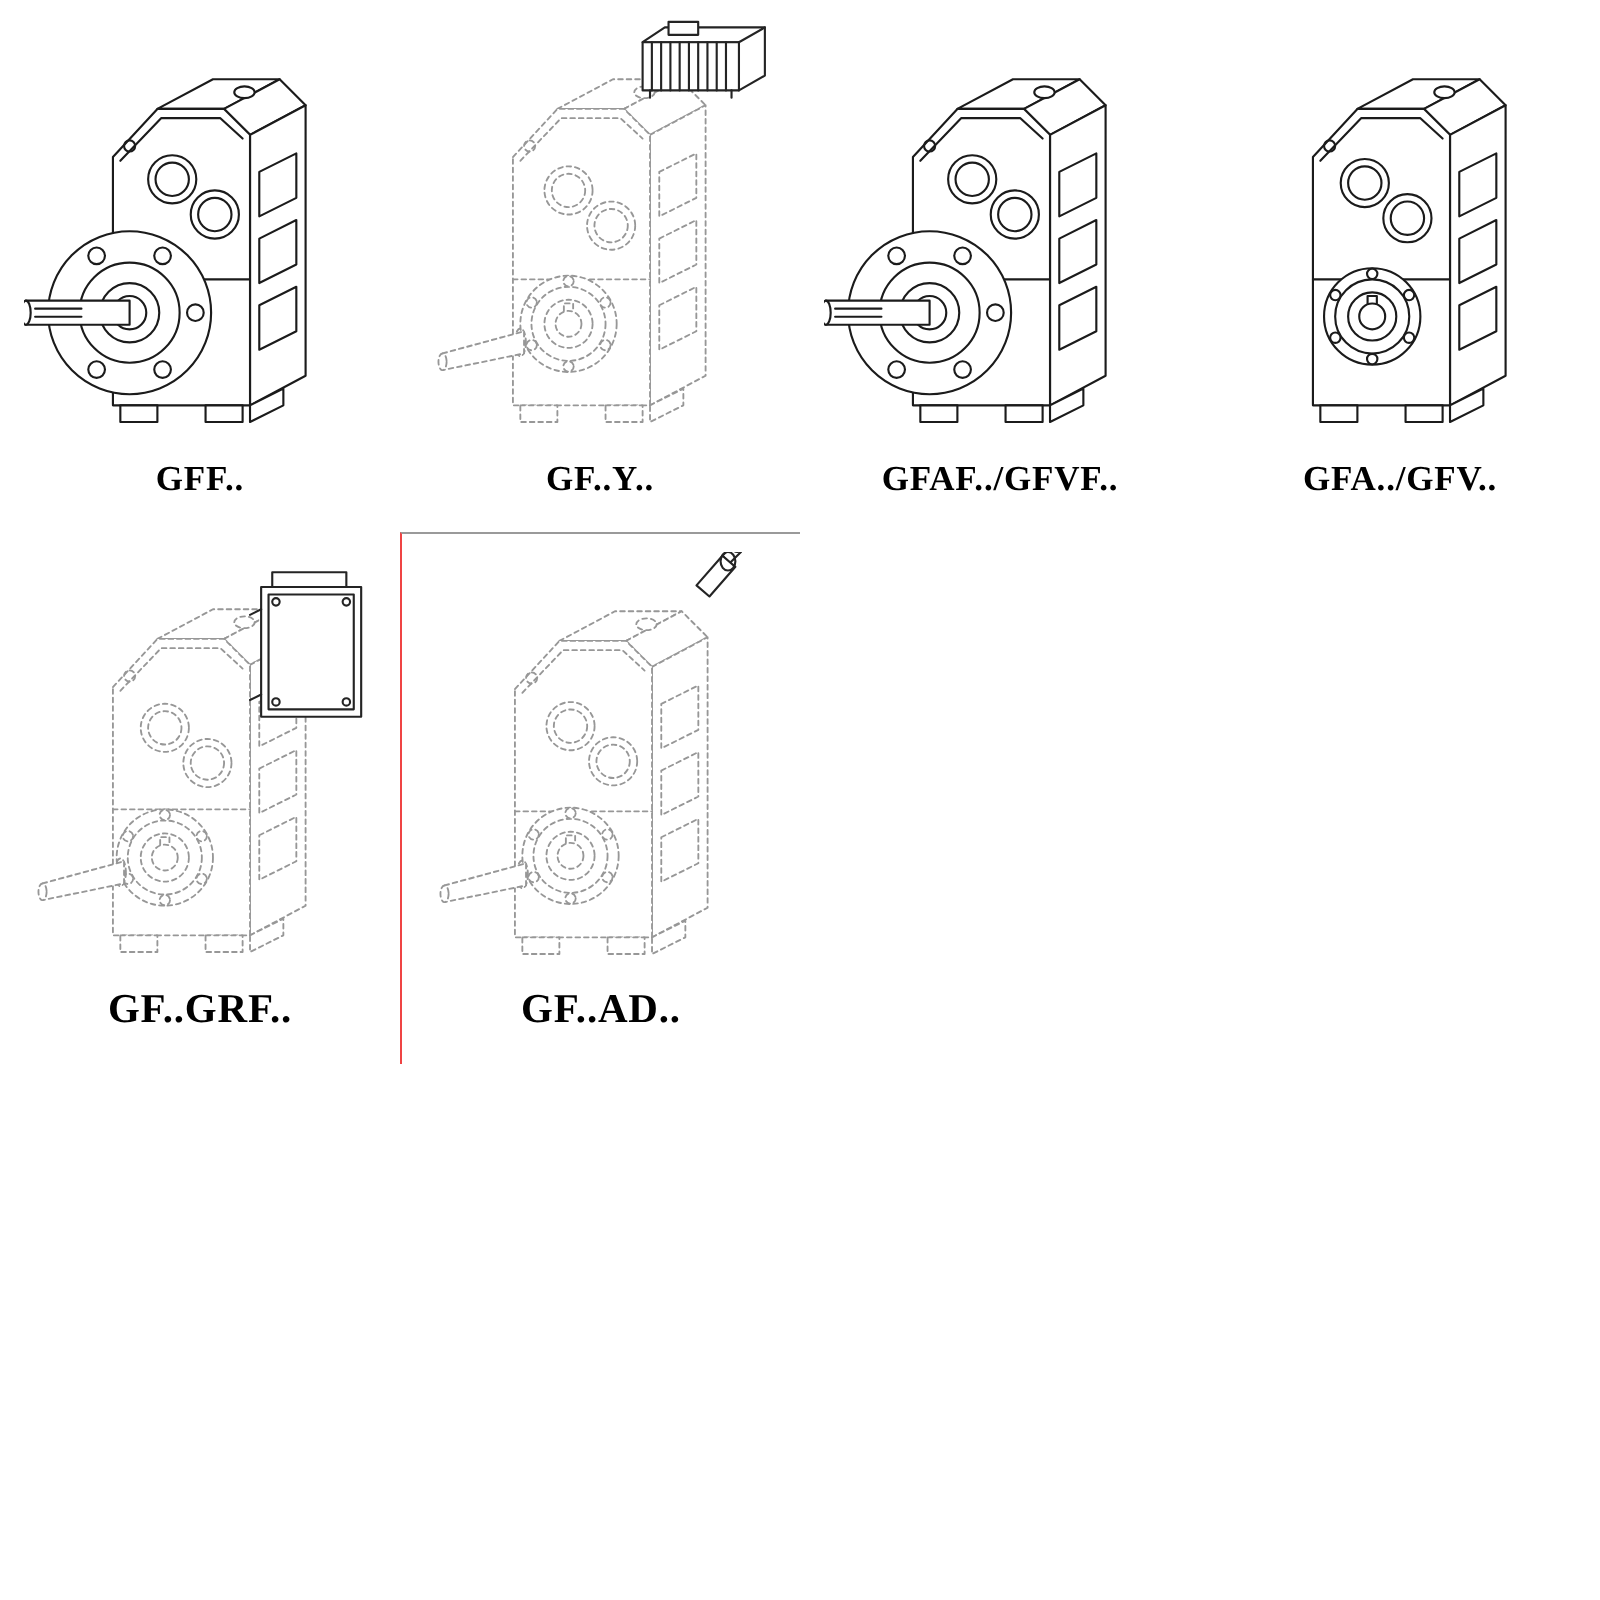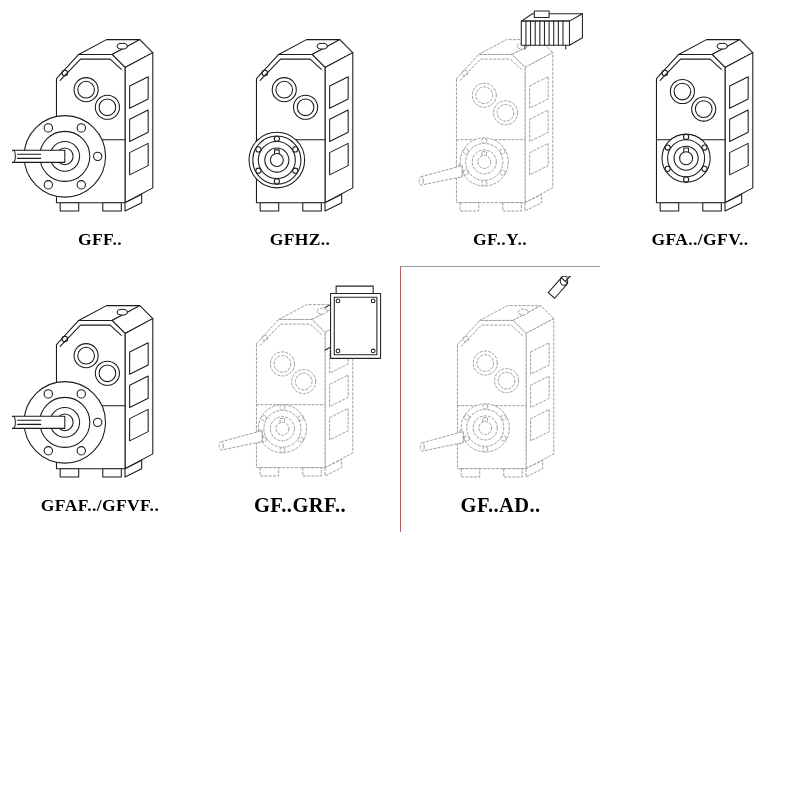--- a/index.html
+++ b/index.html
@@ -169,33 +169,20 @@
         <g transform="translate(57,146)">
             <use href="#flange"></use>
             <use href="#shaft"></use>
           </g>
       </svg>
     </div>
     <figcaption>GFF..</figcaption>
   </figure>
 
 
-  <figure class="cell">
-    <div class="art">
-      <svg viewBox="0 -12 190 234">
-        <use href="#housing"></use>
-        <use href="#twobear" transform="translate(78,74)"></use>
-        <g transform="translate(70,150)">
-          <circle fill="#fff" r="30"></circle>
-          <use href="#bigbear"></use>
-        </g>
-      </svg>
-    </div>
-    <figcaption>GFHZ..</figcaption>
-  </figure>
 
 
 
 
 
   <figure class="cell">
     <div class="art">
       <svg viewBox="0 -12 190 234">
         <g class="dashed">
           <use href="#housing"></use>
@@ -208,39 +195,39 @@
           </g>
       </svg>
     </div>
     <figcaption>GF..Y..</figcaption>
   </figure>
 
   <figure class="cell">
     <div class="art">
       <svg viewBox="0 -12 190 234">
         <use href="#housing"></use>
-        <use href="#twobear" transform="translate(76,76)"></use>
-        <use href="#bigbear" transform="translate(80,148)"></use>
-      </svg>
-    </div>
-    <figcaption>GFA../GFV..</figcaption>
-  </figure>
-
-  <figure class="cell">
-    <div class="art">
-      <svg viewBox="0 -12 190 234">
-        <use href="#housing"></use>
         <use href="#twobear" transform="translate(80,74)"></use>
         <g transform="translate(57,146)">
             <use href="#flange"></use>
             <use href="#shaft"></use>
           </g>
       </svg>
     </div>
     <figcaption>GFAF../GFVF..</figcaption>
+  </figure>
+
+  <figure class="cell">
+    <div class="art">
+      <svg viewBox="0 -12 190 234">
+        <use href="#housing"></use>
+        <use href="#twobear" transform="translate(76,76)"></use>
+        <use href="#bigbear" transform="translate(80,148)"></use>
+      </svg>
+    </div>
+    <figcaption>GFA../GFV..</figcaption>
   </figure>
 
   <figure class="cell">
     <div class="art">
       <svg viewBox="0 -12 190 234">
         <g class="dashed">
           <use href="#housing"></use>
           <use href="#twobear" transform="translate(76,84)"></use>
           <use href="#bigbear" transform="translate(76,154)"></use>
           <use href="#outshaft"></use>

